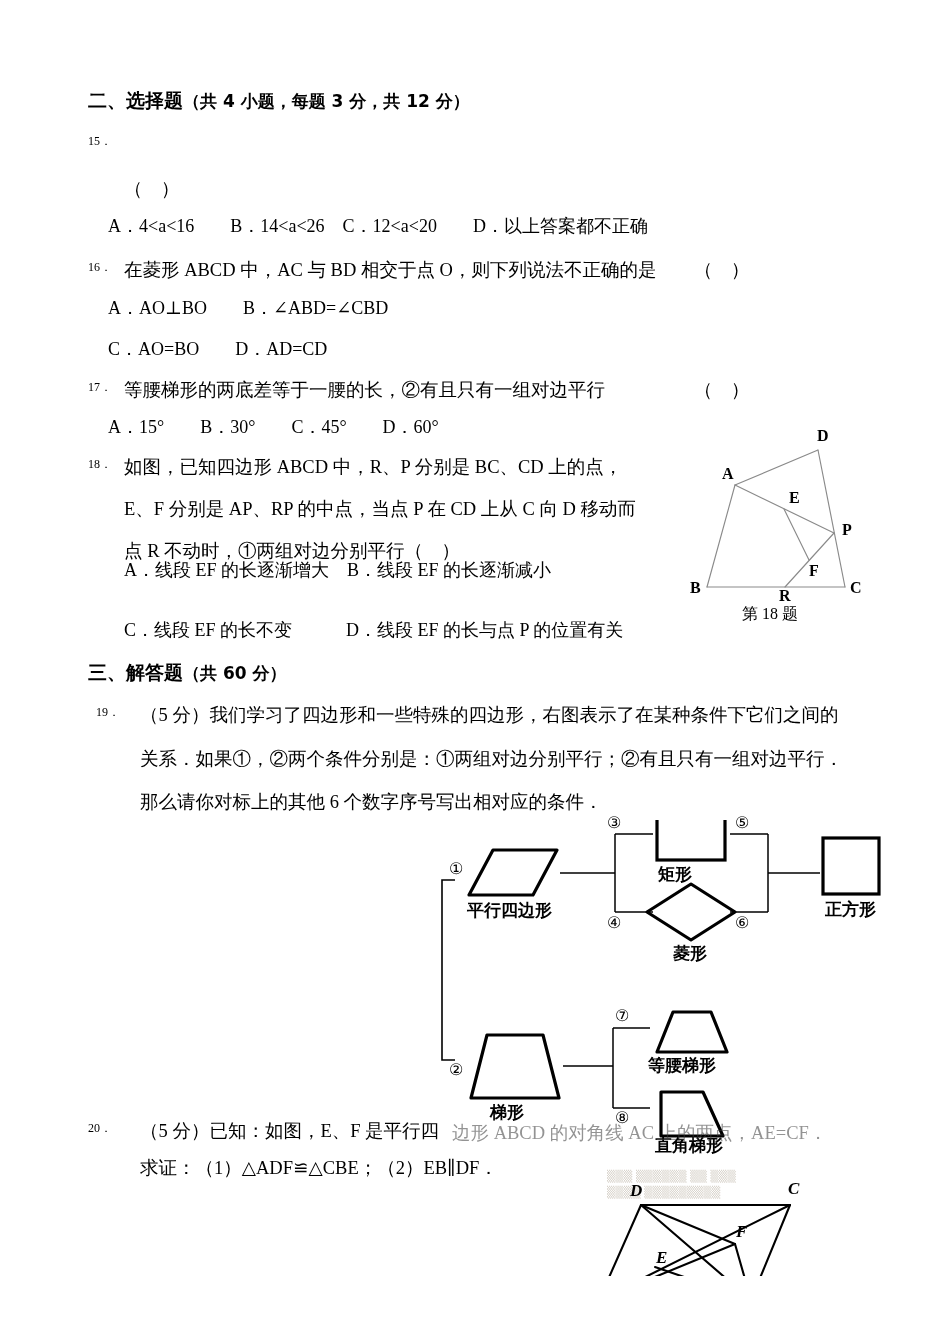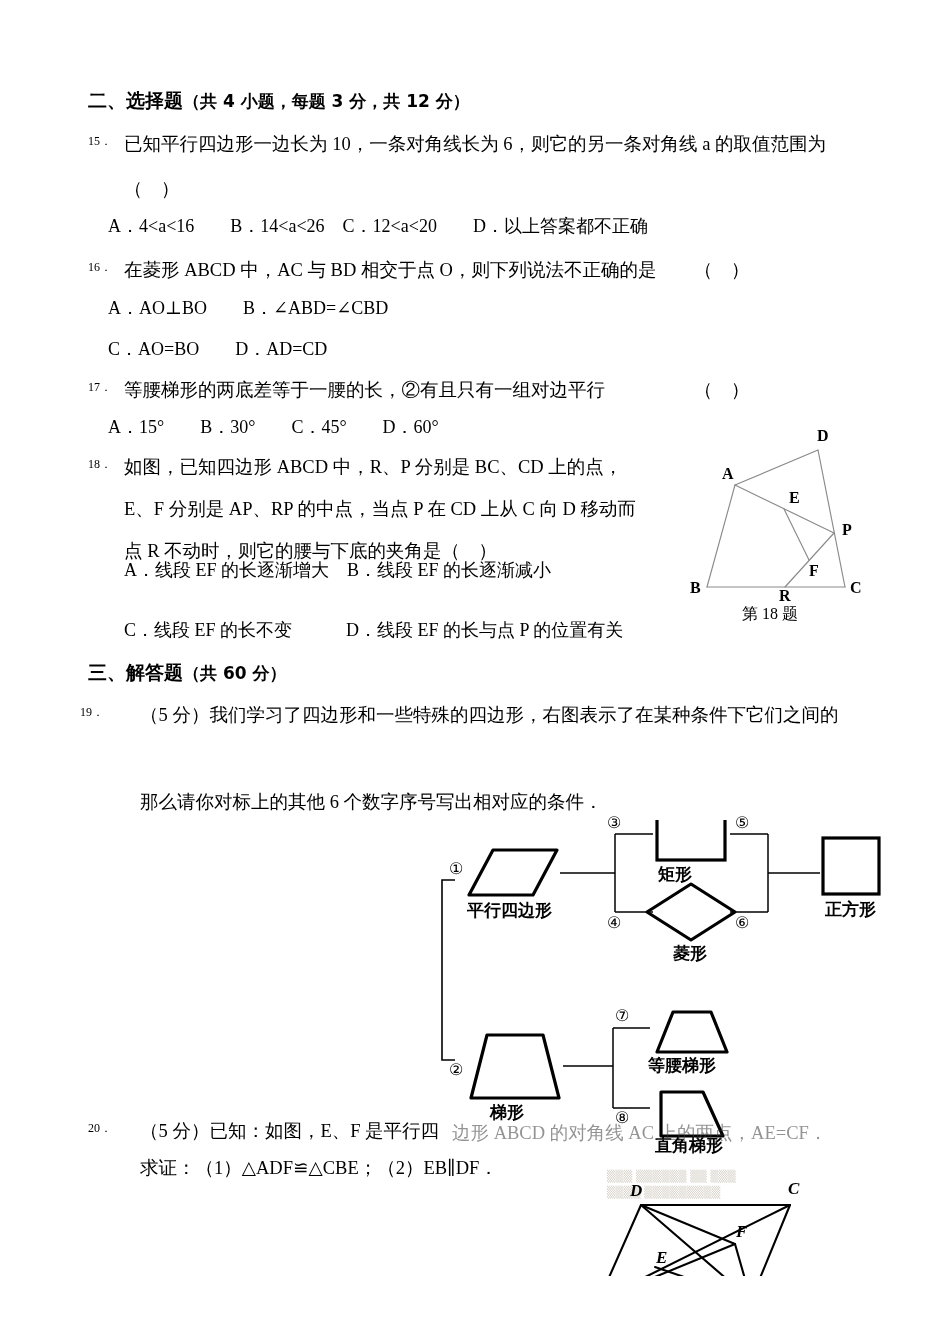--- a/index.html
+++ b/index.html
@@ -110,39 +110,38 @@
 </head>
 <body>
 
 <div id="page">
 
   <div class="sec-head" style="left:88px; top:88px;">
     <span>二、选择题</span><span class="small">（共 4 小题，每题 3 分，共 12 分）</span>
   </div>
 
   <div class="qnum" style="left:88px; top:133px;">15．</div>
-  <div class="qline" style="left:124px; top:133px;">已知平行四边形一边长为 10，一条对角线长为 6，则它的另一条对角线 a 的取值范围为</div>
   <div class="qline" style="left:124px; top:178px;">（　）</div>
   <div class="opts" style="left:108px; top:214px;">A．4&lt;a&lt;16　　B．14&lt;a&lt;26　C．12&lt;a&lt;20　　D．以上答案都不正确</div>
 
   <div class="qnum" style="left:88px; top:259px;">16．</div>
   <div class="qline" style="left:124px; top:259px;">在菱形 ABCD 中，AC 与 BD 相交于点 O，则下列说法不正确的是</div>
   <div class="qline" style="left:694px; top:259px;">（　）</div>
   <div class="opts" style="left:108px; top:296px;">A．AO⊥BO　　B．∠ABD=∠CBD</div>
   <div class="opts" style="left:108px; top:337px;">C．AO=BO　　D．AD=CD</div>
 
   <div class="qnum" style="left:88px; top:379px;">17．</div>
   <div class="qline" style="left:124px; top:379px;">等腰梯形的两底差等于一腰的长，②有且只有一组对边平行</div>
   <div class="qline" style="left:694px; top:379px;">（　）</div>
   <div class="opts" style="left:108px; top:415px;">A．15°　　B．30°　　C．45°　　D．60°</div>
 
   <div class="qnum" style="left:88px; top:456px;">18．</div>
   <div class="qline" style="left:124px; top:456px;">如图，已知四边形 ABCD 中，R、P 分别是 BC、CD 上的点，</div>
   <div class="qline" style="left:124px; top:498px;">E、F 分别是 AP、RP 的中点，当点 P 在 CD 上从 C 向 D 移动而</div>
-  <div class="qline" style="left:124px; top:540px;">点 R 不动时，则它的腰与下底的夹角是（　）</div>
+  <div class="qline" style="left:124px; top:540px;">点 R 不动时，①两组对边分别平行（　）</div>
   <div class="opts" style="left:124px; top:558px;">A．线段 EF 的长逐渐增大　B．线段 EF 的长逐渐减小</div>
   <div class="opts" style="left:124px; top:618px;">C．线段 EF 的长不变　　　D．线段 EF 的长与点 P 的位置有关</div>
 
   <div class="fig" style="left:690px; top:420px; width:240px; height:185px;">
     <svg width="240" height="185" viewBox="0 0 240 185">
 
       <g stroke="#8a8a8a" stroke-width="1.15" fill="none" stroke-linecap="round">
         <path d="M45,65 L17,167"></path>
         <path d="M17,167 L155,167"></path>
         <path d="M155,167 L128,30"></path>
@@ -163,22 +162,23 @@
     <span class="glabel" style="left:119px; top:143px;">F</span>
     <span class="glabel" style="left:152px; top:102px;">P</span>
     <span class="glabel" style="left:89px; top:168px;">R</span>
   </div>
   <div class="cap" style="left:742px; top:604px;">第 18 题</div>
 
   <div class="sec-head" style="left:88px; top:660px;">
     <span>三、解答题</span><span class="small">（共 60 分）</span>
   </div>
 
-  <div class="qnum" style="left:80px; top:704px;">19．</div>
+  <div class="qnum" style="left:96px; top:704px;">19．</div>
   <div class="qline" style="left:140px; top:704px;">（5 分）我们学习了四边形和一些特殊的四边形，右图表示了在某种条件下它们之间的</div>
+  <div class="qline" style="left:140px; top:748px;">关系．如果①，②两个条件分别是：①两组对边分别平行；②有且只有一组对边平行．</div>
   <div class="qline" style="left:140px; top:791px;">那么请你对标上的其他 6 个数字序号写出相对应的条件．</div>
 
   <div class="fig" style="left:435px; top:820px; width:450px; height:320px;">
     <svg width="450" height="320" viewBox="0 0 450 320">
       <g fill="none" stroke="#000000" stroke-width="1.4" stroke-linejoin="miter">
 
         <path d="M20,60 L7,60 L7,240 L20,240" stroke-width="1.6"></path>
 
         <path d="M58,30 L122,30 L98,75 L34,75 Z" stroke-width="3.2" stroke-linejoin="round"></path>
 

